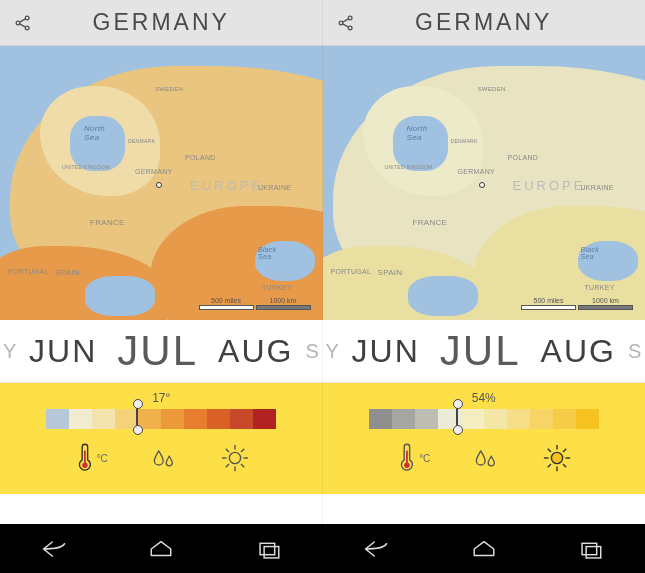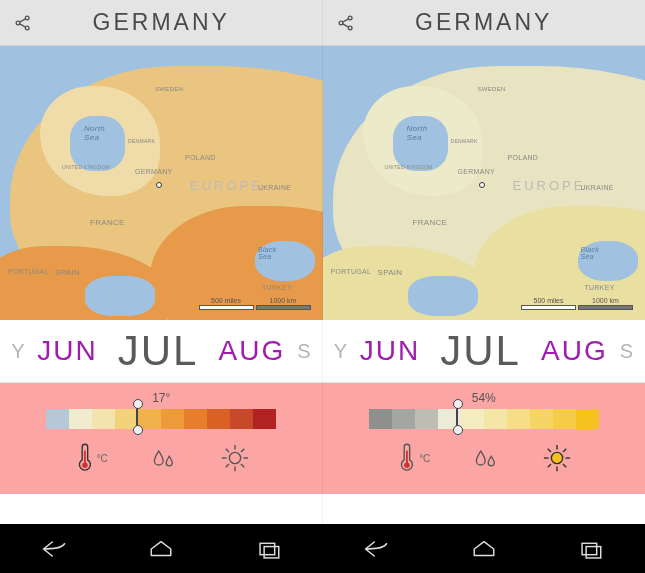--- a/index.html
+++ b/index.html
@@ -19,24 +19,24 @@
   .marker { position:absolute; width:6px; height:6px; border:1px solid #333; border-radius:50%; background:#fff;}
   .scalebar { position:absolute; bottom:10px; right:12px; height:18px; display:flex; align-items:flex-end; gap:2px;}
   .scaleseg { display:flex; flex-direction:column; align-items:center;}
   .scaletick { font-size:7px; color:#555; margin-bottom:1px;}
   .scalebox { width:55px; height:5px; border:1px solid #555; background:#fff;}
   .scalebox.dark { background:#777;}
   
   .months { height: 62px; background:#fff; display:flex; align-items:center; justify-content:center; overflow:hidden; position:relative; gap:6px;}
   .month { font-weight:200; color:#888; letter-spacing:2px; white-space:nowrap;}
   .m-edge { font-size:20px; color:#b5b5b5; width:14px; overflow:hidden;}
-  .m-side { font-size:28px; color:#a21caf; padding:0 6px;}
+  .m-side { font-size:32px; color:#404040; padding:0 6px;}
   .m-mid { font-size:42px; color:#5a5a5a; padding:0 8px;}
   
-  .metricband { height: 112px; background:#fca5a5; border-top:1px solid #e2e2e2; display:flex; flex-direction:column; align-items:center; padding-top:8px;}
+  .metricband { height: 112px; background:#fde047; border-top:1px solid #e2e2e2; display:flex; flex-direction:column; align-items:center; padding-top:8px;}
   .reading { font-size:12px; color:#555; margin-bottom:2px;}
   .pointer-wrap { position:relative; width:230px; height:0;}
   .pointer { position:absolute; top:-2px; width:2px; height:24px; background:#444; }
   .pointer::before, .pointer::after{content:""; position:absolute; left:-3px; width:8px; height:8px; border:1px solid #444; border-radius:50%; background:#efefef;}
   .pointer::before{top:-6px;} .pointer::after{bottom:-6px;}
   .colorbar { width:230px; height:20px; display:flex; margin-top:2px;}
   .colorbar > div { flex:1;}
   .modesrow { display:flex; gap:42px; margin-top:14px; align-items:center;}
   .modebtn { display:flex; align-items:center; justify-content:center; position:relative;}
   .modebtn.active::after{content:""; position:absolute; inset:-6px -10px; border-radius:3px; background:rgba(255,210,60,.0);}

